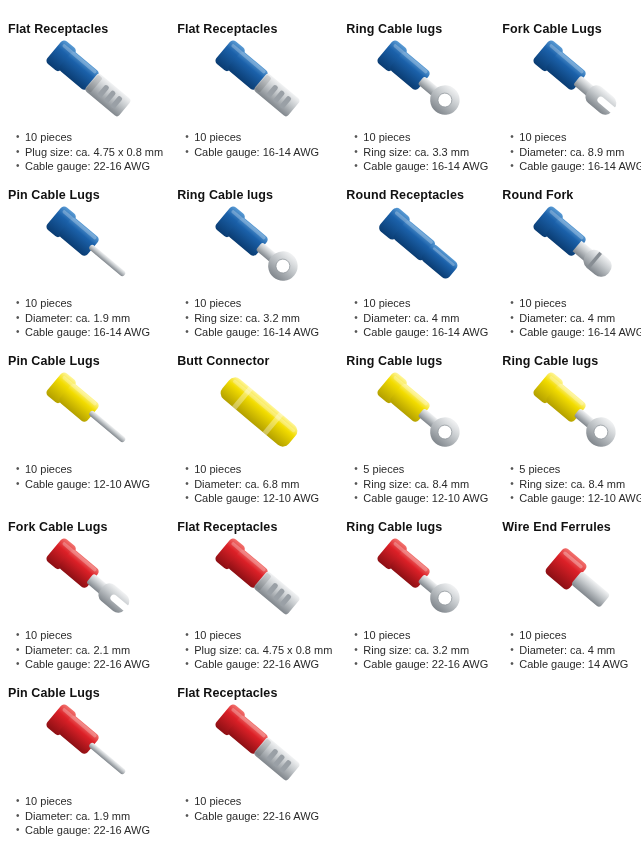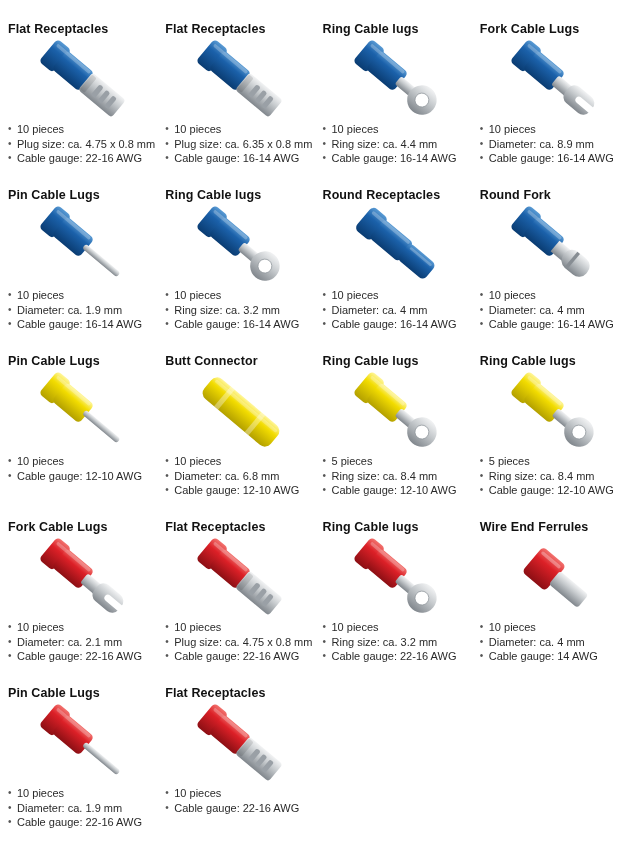--- a/index.html
+++ b/index.html
@@ -28,21 +28,21 @@
   .img-wrap {
     height: 84px;
     margin-top: 2px;
     display: flex;
     align-items: center;
     justify-content: center;
   }
   .img-wrap svg { display: block; }
   .specs {
     list-style: none;
-    margin: 0; padding: 0;
+    margin: 8px; padding: 0;
     font-size: 11px;
     color: #2a2a2a;
   }
   .specs li {
     position: relative;
     padding-left: 9px;
     line-height: 14.5px;
     white-space: nowrap;
   }
   .specs li::before {
@@ -117,42 +117,41 @@
             <rect x="62" y="32" width="50" height="26" rx="4" fill="url(#g-metal)"></rect>
             <rect x="63" y="34" width="7" height="22" rx="2" fill="rgba(0,0,0,0.10)"></rect>
             <rect x="77" y="37" width="6" height="16" rx="2.5" fill="#9aa0a6"></rect>
             <rect x="87" y="37" width="6" height="16" rx="2.5" fill="#9aa0a6"></rect>
             <rect x="97" y="37" width="6" height="16" rx="2.5" fill="#9aa0a6"></rect>
           </g>
         </svg>
       </div>
     <ul class="specs">
         <li>10 pieces</li>
-        <li>Plug size: ca. 6.35 x 0.8 mm</li>
         <li>Cable gauge: 16-14 AWG</li>
       </ul>
   </div>
 
   <div class="cell">
     <h3 class="title">Ring Cable lugs</h3>
     <div class="img-wrap">
         <svg width="104" height="82" viewBox="0 0 120 90">
           <g transform="rotate(40 60 45)">
             <rect x="6" y="28" width="21" height="34" rx="5" fill="url(#g-blue)"></rect>
             <rect x="23" y="31" width="41" height="28" rx="5" fill="url(#g-blue)"></rect>
             <rect x="10" y="32" width="50" height="4" rx="2" fill="rgba(255,255,255,0.25)"></rect>
             <rect x="60" y="39" width="24" height="12" rx="3" fill="url(#g-metal)"></rect>
             <circle cx="96" cy="45" r="17" fill="url(#g-metal)"></circle>
             <circle cx="96" cy="45" r="8" fill="#ffffff" stroke="#8d9399" stroke-width="0.8"></circle>
           </g>
         </svg>
       </div>
     <ul class="specs">
         <li>10 pieces</li>
-        <li>Ring size: ca. 4.4 mm</li>
+        <li>Ring size: ca. 3.3 mm</li>
         <li>Cable gauge: 16-14 AWG</li>
       </ul>
   </div>
 
   <div class="cell">
     <h3 class="title">Fork Cable Lugs</h3>
     <div class="img-wrap">
         <svg width="104" height="82" viewBox="0 0 120 90">
           <g transform="rotate(40 60 45)">
             <rect x="6" y="28" width="21" height="34" rx="5" fill="url(#g-blue)"></rect>

